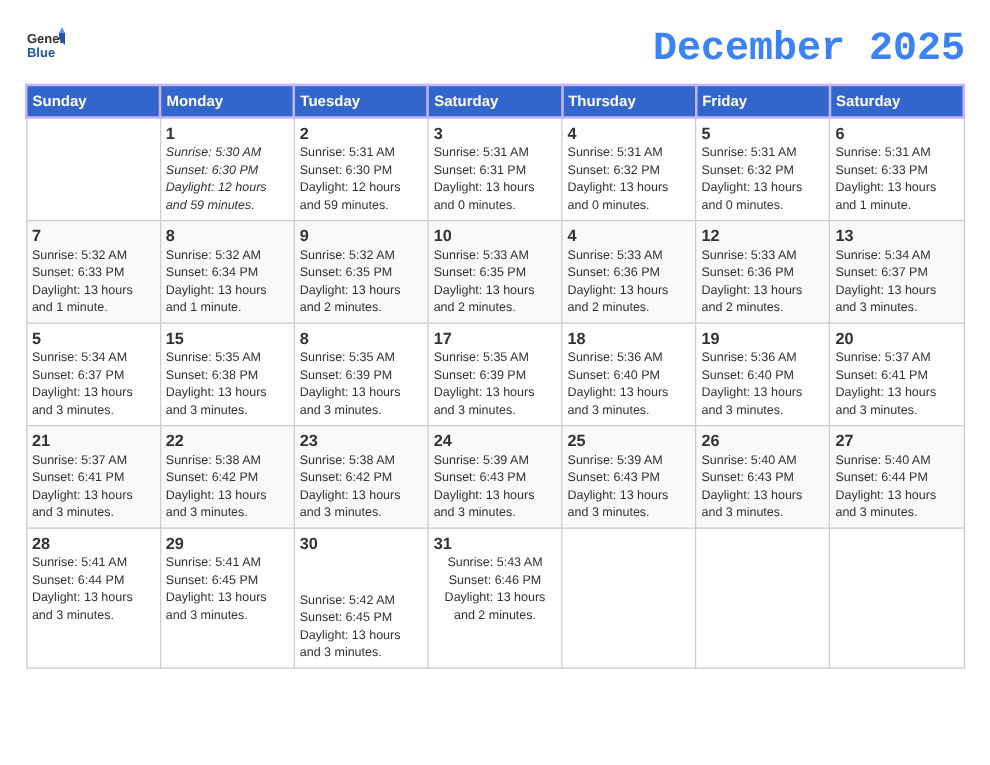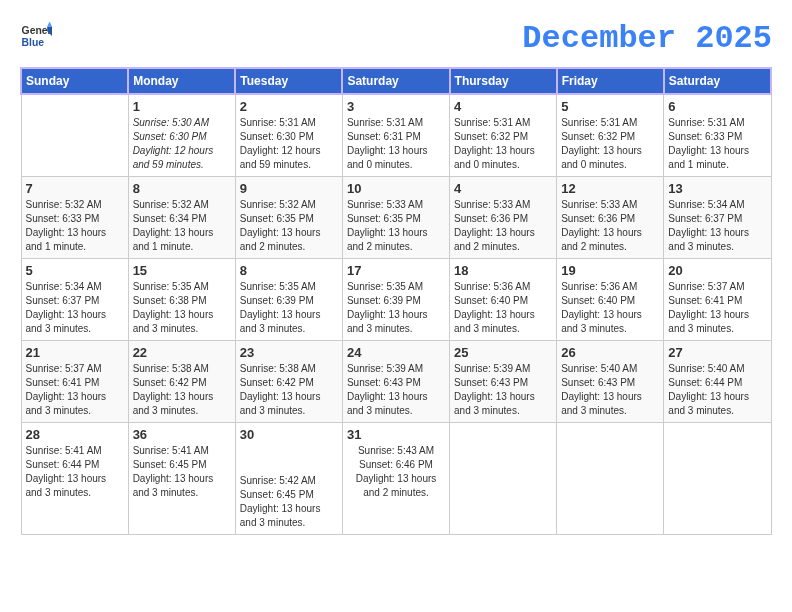--- a/index.html
+++ b/index.html
@@ -306,21 +306,21 @@
       </tr>
       <tr>
         <td>
           <span class="day-num">28</span>
           <div class="day-info" style="white-space: pre-wrap;">Sunrise: 5:41 AM
 Sunset: 6:44 PM
 Daylight: 13 hours
 and 3 minutes.</div>
         </td>
         <td>
-          <span class="day-num">36</span>
+          <span class="day-num">29</span>
           <div class="day-info" style="white-space: pre-wrap;">Sunrise: 5:41 AM
 Sunset: 6:45 PM
 Daylight: 13 hours
 and 3 minutes.</div>
         </td>
         <td>
           <span class="day-num">30</span>
           <div class="day-info" style="white-space: pre-wrap; margin-top: 32px;">Sunrise: 5:42 AM
 Sunset: 6:45 PM
 Daylight: 13 hours

